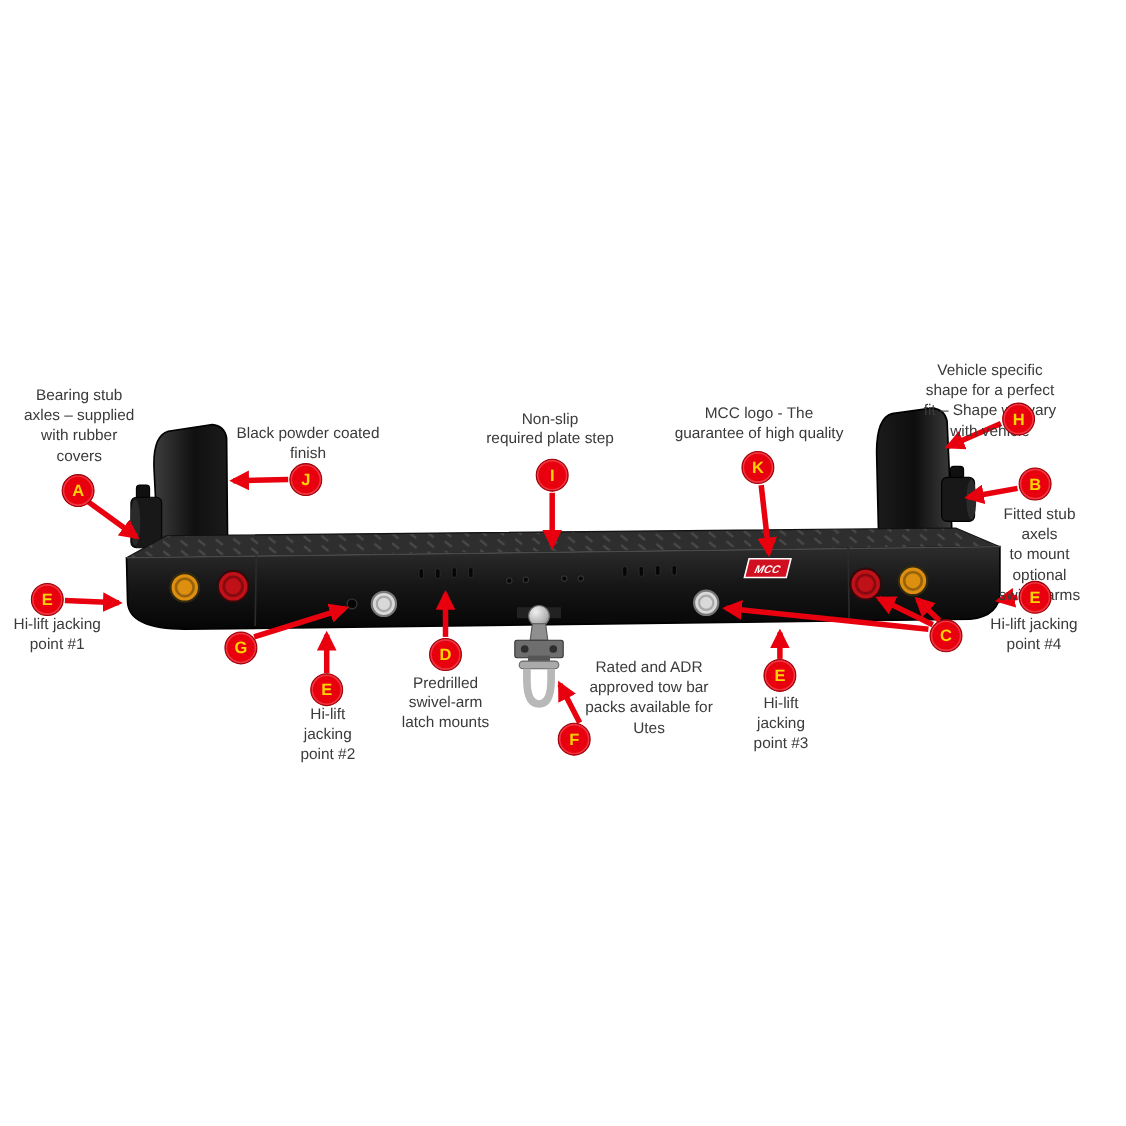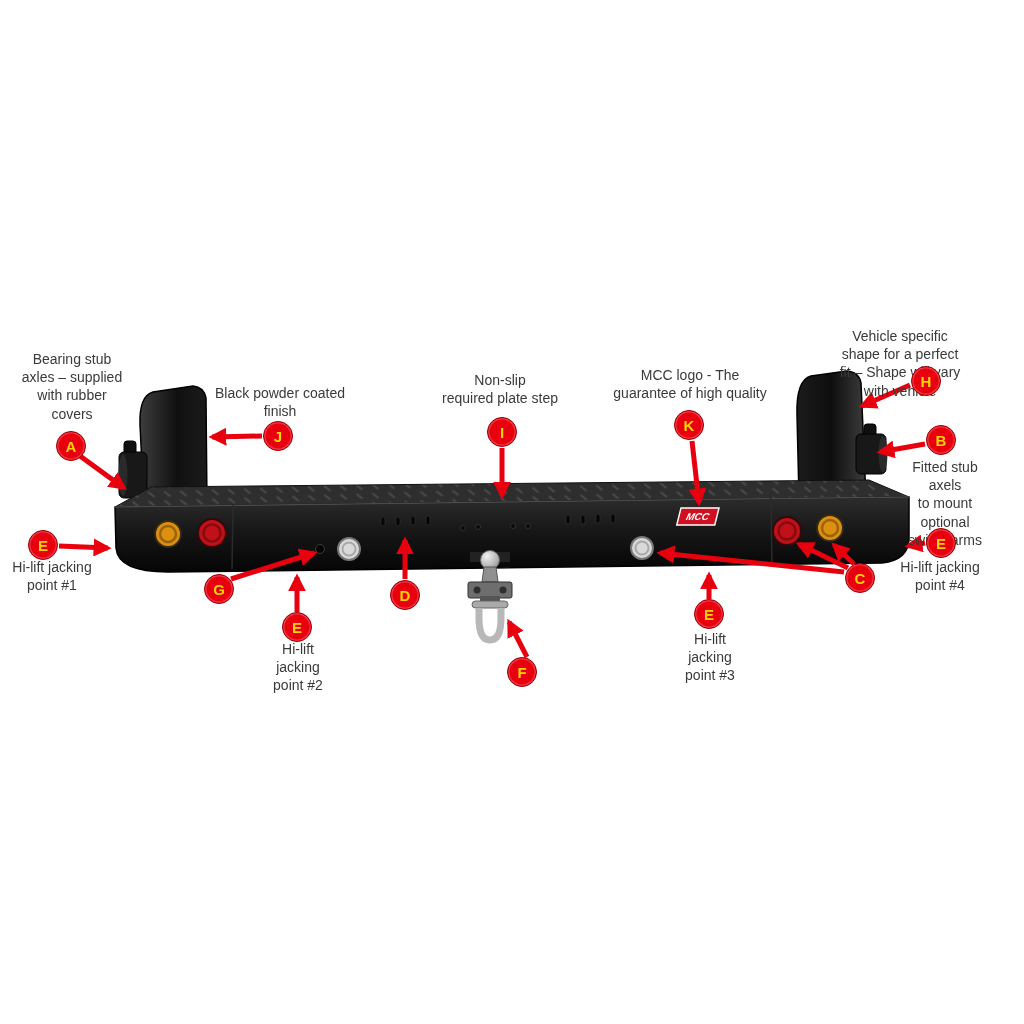--- a/index.html
+++ b/index.html
@@ -163,30 +163,37 @@
     </g>
   </svg>
 
   <div class="label" style="left:72px;  top:350px">Bearing stub
 axles – supplied
 with rubber
 covers</div>
   <div class="label" style="left:945px; top:458px">Fitted stub axels
 to mount optional
 swivel-arms</div>
+  <div class="label" style="left:405px; top:611px">Predrilled
+swivel-arm
+latch mounts</div>
   <div class="label" style="left:52px;  top:558px">Hi-lift jacking
 point #1</div>
   <div class="label" style="left:298px; top:640px">Hi-lift
 jacking
 point #2</div>
   <div class="label" style="left:710px; top:630px">Hi-lift
 jacking
 point #3</div>
   <div class="label" style="left:940px; top:558px">Hi-lift jacking
 point #4</div>
+  <div class="label" style="left:590px; top:597px">Rated and ADR
+approved tow bar
+packs available for
+Utes</div>
   <div class="label" style="left:900px; top:327px">Vehicle specific shape for a perfect
 fit – Shape will vary with vehicle</div>
   <div class="label" style="left:500px; top:371px">Non-slip
 required plate step</div>
   <div class="label" style="left:280px; top:384px">Black powder coated
 finish</div>
   <div class="label" style="left:690px; top:366px">MCC logo - The
 guarantee of high quality</div>
 
   <div class="badge" style="left:71px;  top:446px">

